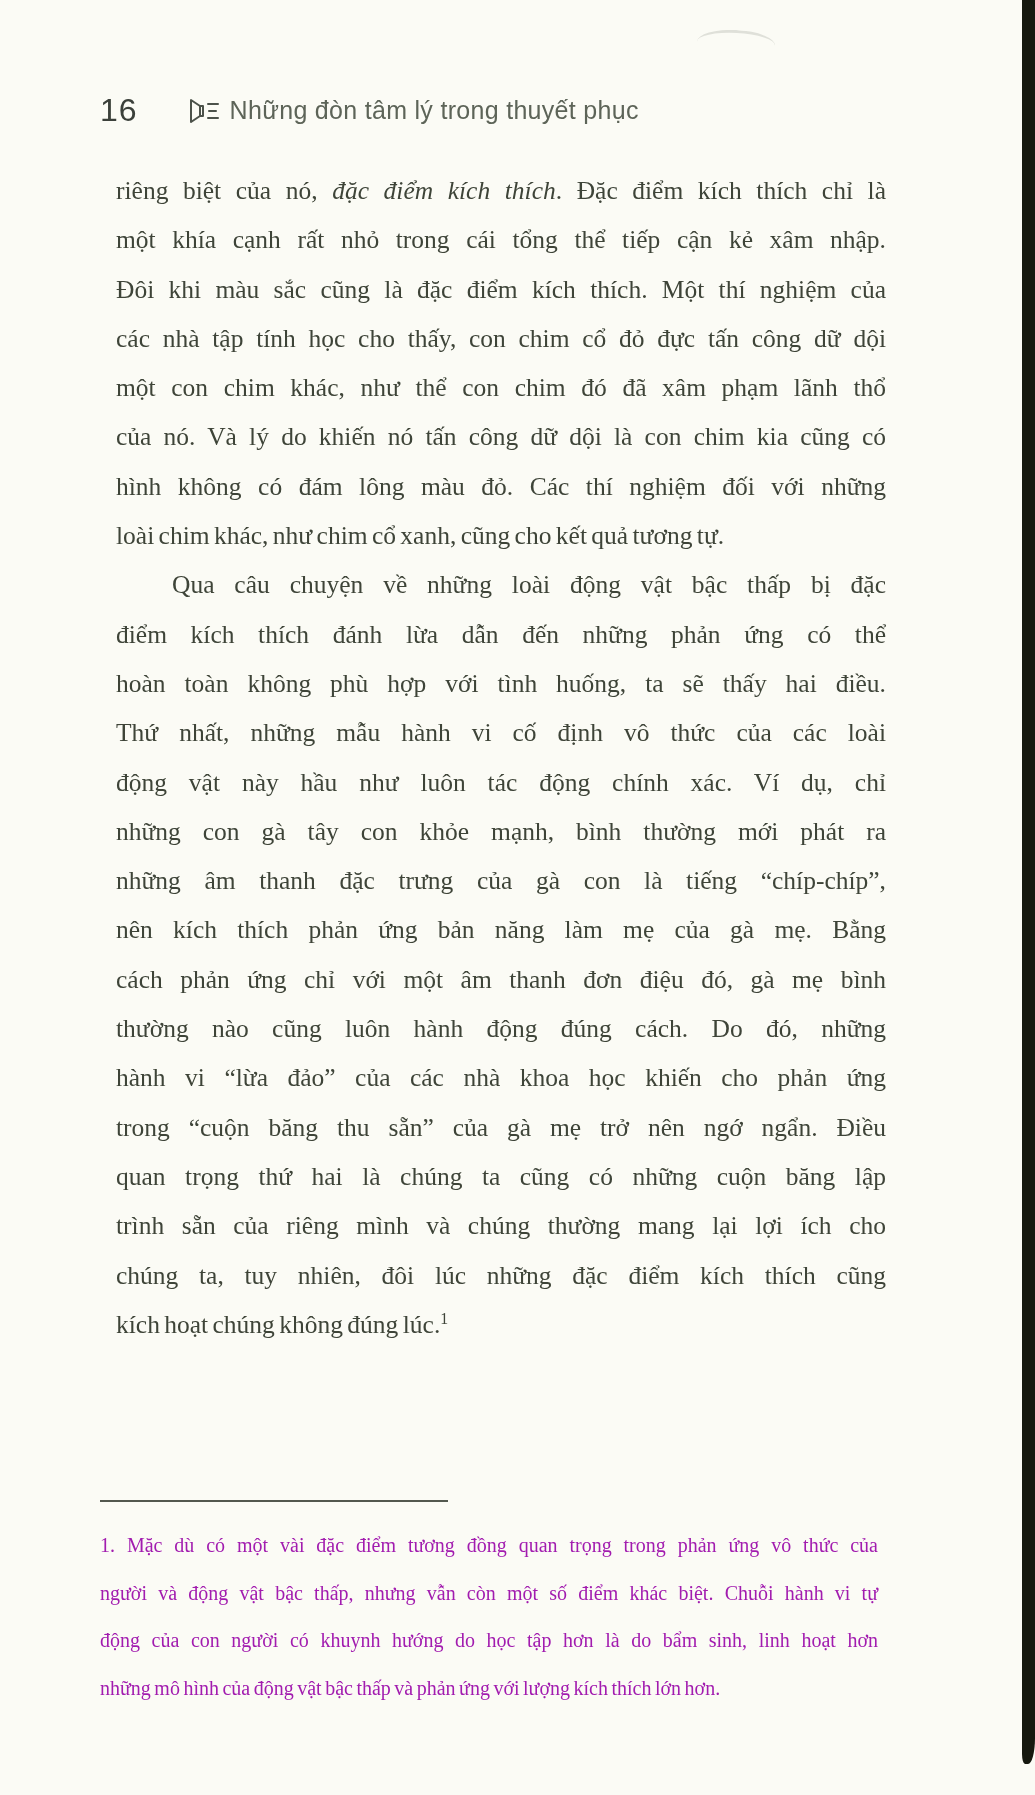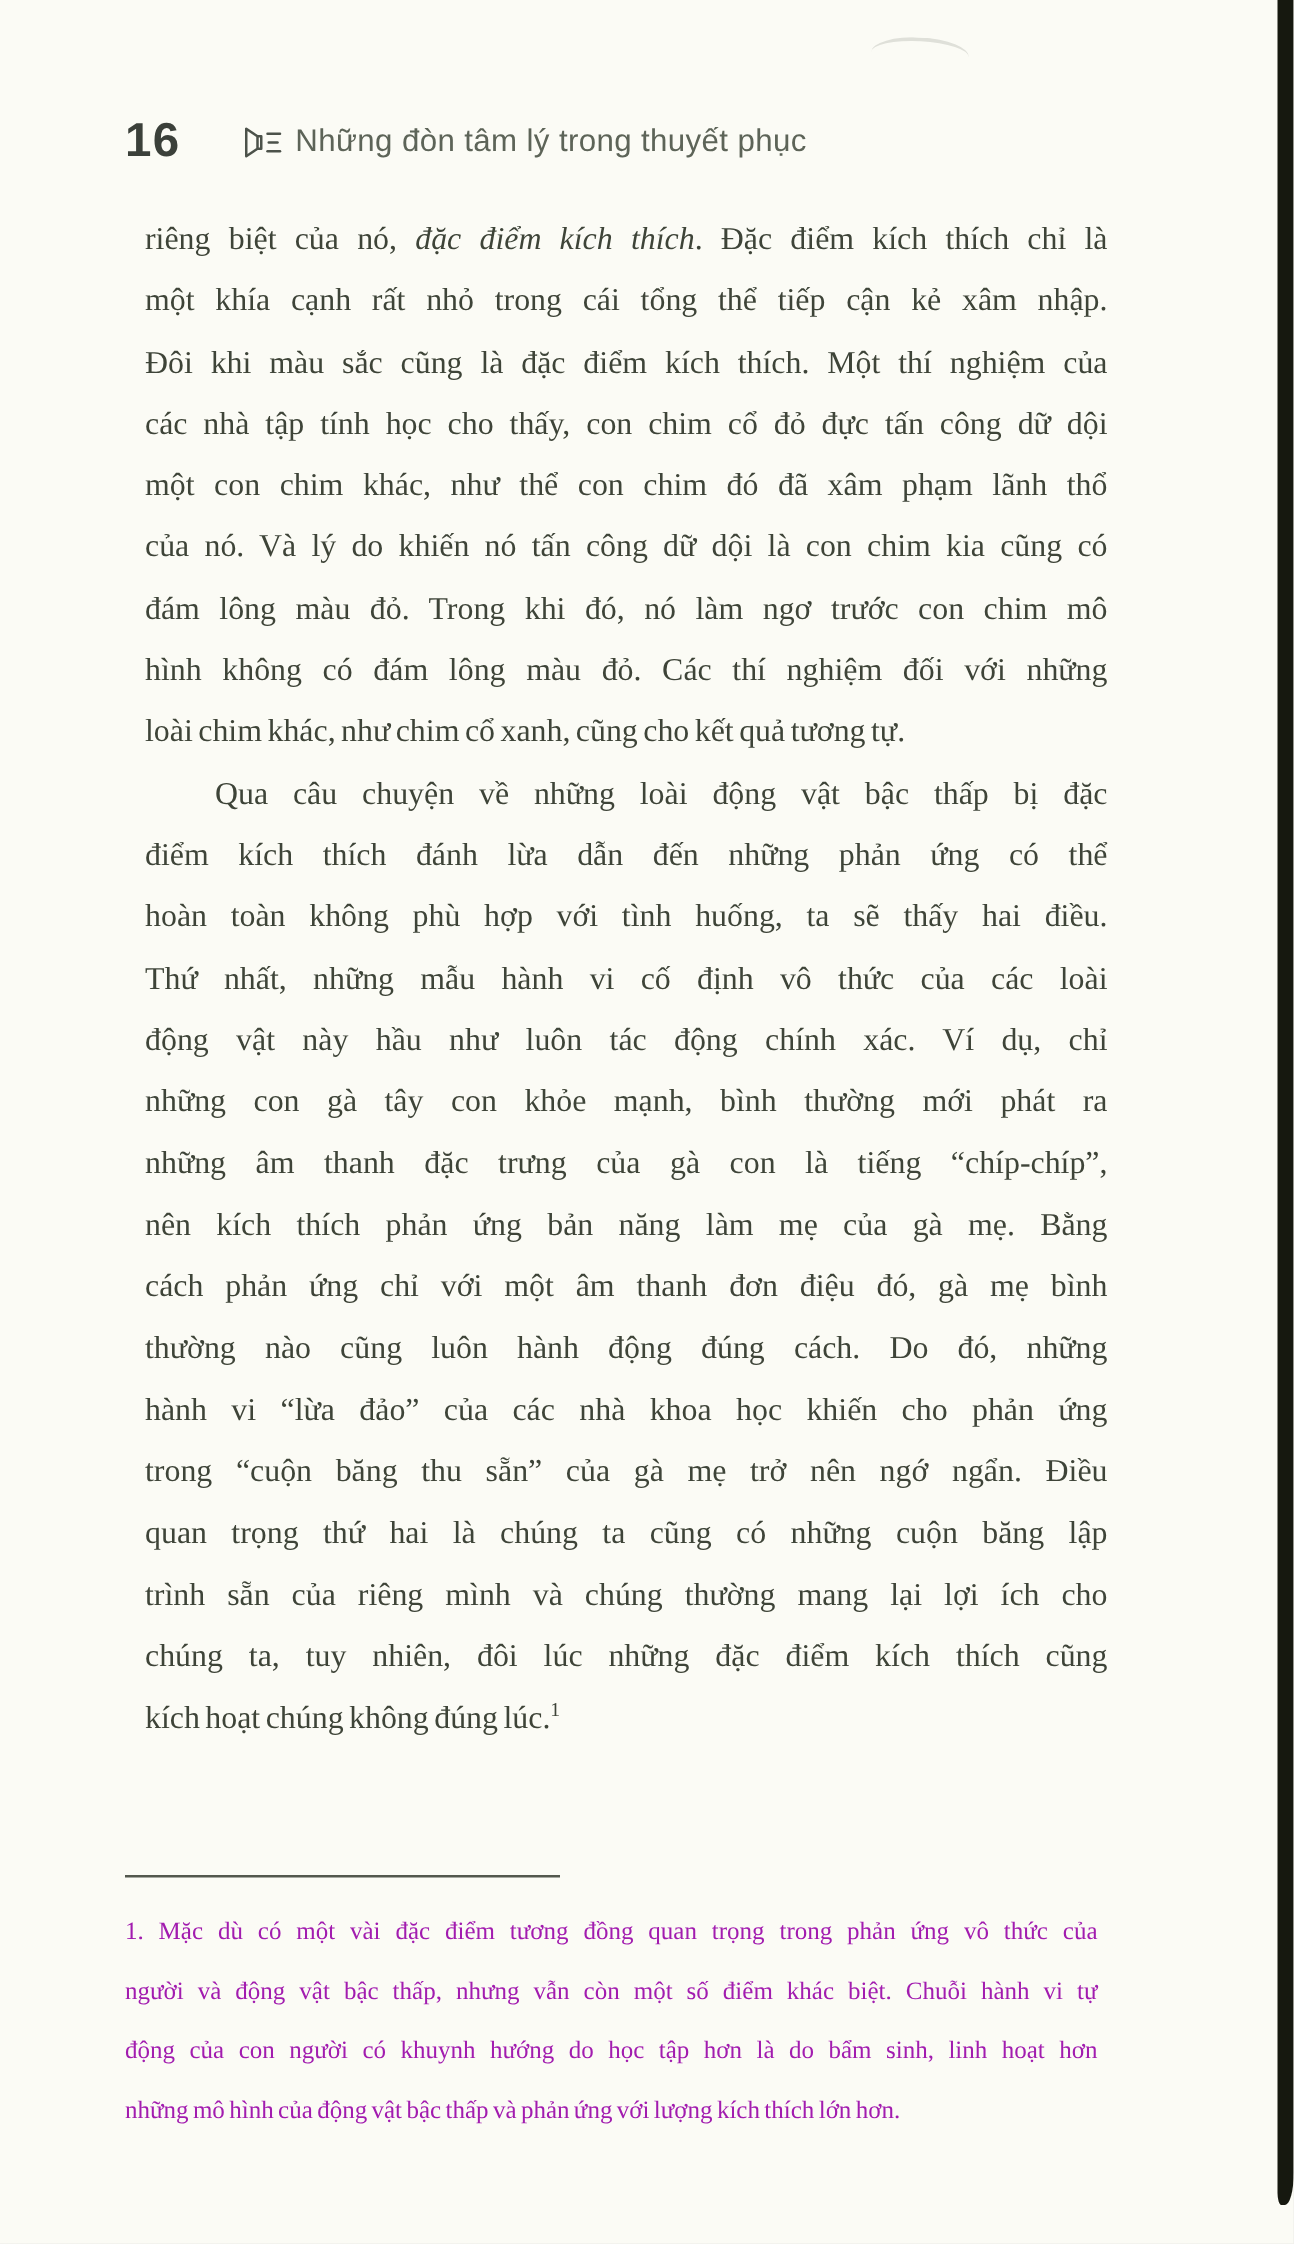--- a/index.html
+++ b/index.html
@@ -23,21 +23,21 @@
     border-top:3px solid #dfe0d9;
     border-radius:50%;
     transform:rotate(3deg);
   }
   .header {
     position:absolute; left:100px; top:92px;
     display:flex; align-items:center;
     font-family:"Liberation Sans", sans-serif;
   }
   .page-number {
-    font-size:38px; font-weight:bold; color:#3b403a; letter-spacing:1px;
+    font-size:32px; font-weight:normal; color:#3b403a; letter-spacing:1px;
   }
   .speaker { margin-left:48px; display:flex; align-items:center; }
   .book-title {
     margin-left:8px;
     font-size:25px; color:#5d6458; letter-spacing:0.3px;
   }
   .body-text {
     position:absolute; left:100px; top:166px; width:770px;
     font-size:25.5px; line-height:49.3px;
     word-spacing:-2px;
@@ -83,21 +83,20 @@
   </div>
 
   <div class="body-text">
       <div class="para">
         <div class="line"><span>riêng biệt của nó, </span><em>đặc điểm kích thích</em><span>. Đặc điểm kích thích chỉ là</span></div>
         <div class="line">một khía cạnh rất nhỏ trong cái tổng thể tiếp cận kẻ xâm nhập.</div>
         <div class="line">Đôi khi màu sắc cũng là đặc điểm kích thích. Một thí nghiệm của</div>
         <div class="line">các nhà tập tính học cho thấy, con chim cổ đỏ đực tấn công dữ dội</div>
         <div class="line">một con chim khác, như thể con chim đó đã xâm phạm lãnh thổ</div>
         <div class="line">của nó. Và lý do khiến nó tấn công dữ dội là con chim kia cũng có</div>
-        <div class="line">đám lông màu đỏ. Trong khi đó, nó làm ngơ trước con chim mô</div>
         <div class="line">hình không có đám lông màu đỏ. Các thí nghiệm đối với những</div>
         <div class="line">loài chim khác, như chim cổ xanh, cũng cho kết quả tương tự.</div>
       </div>
       <div class="para indent-first">
         <div class="line">Qua câu chuyện về những loài động vật bậc thấp bị đặc</div>
         <div class="line">điểm kích thích đánh lừa dẫn đến những phản ứng có thể</div>
         <div class="line">hoàn toàn không phù hợp với tình huống, ta sẽ thấy hai điều.</div>
         <div class="line">Thứ nhất, những mẫu hành vi cố định vô thức của các loài</div>
         <div class="line">động vật này hầu như luôn tác động chính xác. Ví dụ, chỉ</div>
         <div class="line">những con gà tây con khỏe mạnh, bình thường mới phát ra</div>

